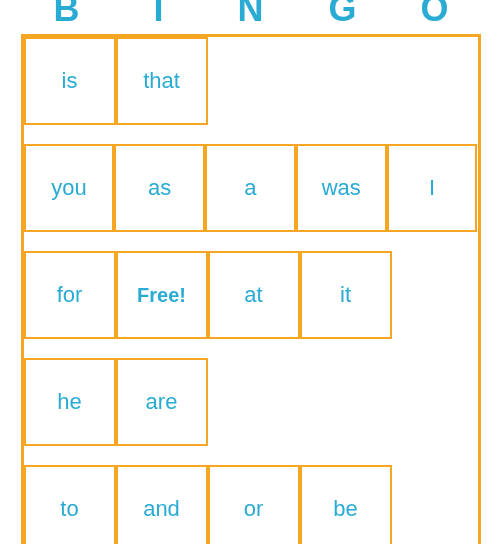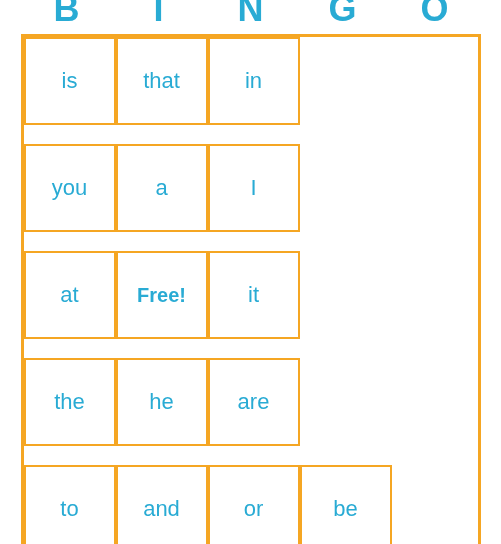--- a/index.html
+++ b/index.html
@@ -79,34 +79,35 @@
       <div class="bingo-header-cell">I</div>
       <div class="bingo-header-cell">N</div>
       <div class="bingo-header-cell">G</div>
       <div class="bingo-header-cell">O</div>
     </div>
   <div class="bingo-grid">
 
   <div class="bingo-row">
         <div class="bingo-cell">is</div>
         <div class="bingo-cell">that</div>
-        <div class="bingo-cell">in</div>
       </div>
       <div class="bingo-row">
         <div class="bingo-cell">you</div>
+        <div class="bingo-cell">as</div>
         <div class="bingo-cell">a</div>
+        <div class="bingo-cell">was</div>
         <div class="bingo-cell">I</div>
       </div>
       <div class="bingo-row">
+        <div class="bingo-cell">for</div>
+        <div class="bingo-cell free">Free!</div>
         <div class="bingo-cell">at</div>
-        <div class="bingo-cell free">Free!</div>
         <div class="bingo-cell">it</div>
       </div>
       <div class="bingo-row">
-        <div class="bingo-cell">the</div>
         <div class="bingo-cell">he</div>
         <div class="bingo-cell">are</div>
       </div>
       <div class="bingo-row">
         <div class="bingo-cell">to</div>
         <div class="bingo-cell">and</div>
         <div class="bingo-cell">or</div>
         <div class="bingo-cell">be</div>
       </div>
     </div>

